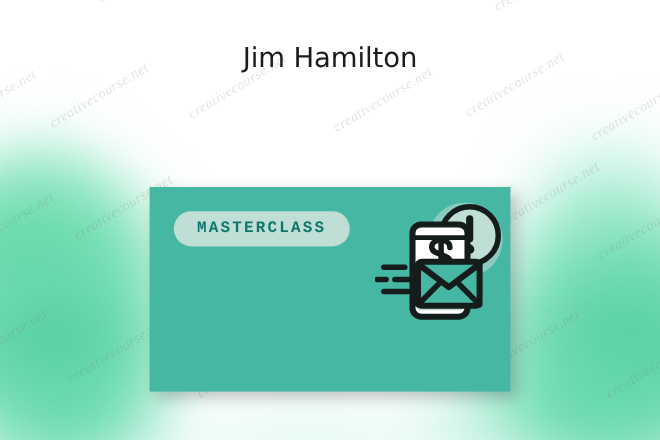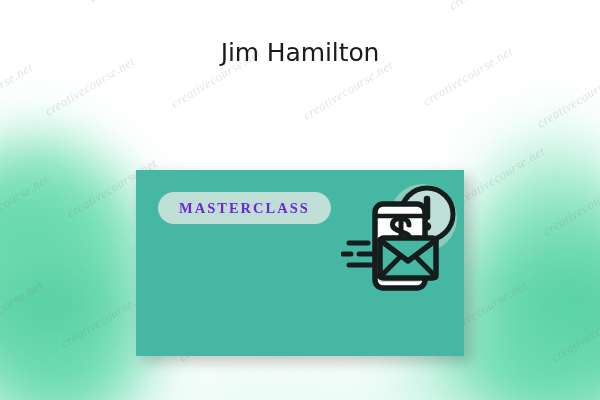--- a/index.html
+++ b/index.html
@@ -135,25 +135,25 @@
     top: 22px;
     height: 32px;
     padding: 0 21px;
     border-radius: 17px;
     background: #bfded5;
     display: flex;
     align-items: center;
     justify-content: center;
   }
   .badge-text {
-    font-family: Liberation Serif, serif;
+    font-family: Liberation Mono, monospace;
     font-weight: 700;
     font-size: 14.5px;
     letter-spacing: 2.0px;
-    color: #6d28d9;
+    color: #0f766e;
     line-height: 1;
   }
 
   .headline {
     position: absolute;
     left: 22px;
     top: 64px;
     width: 250px;
   }
   .headline-line {

